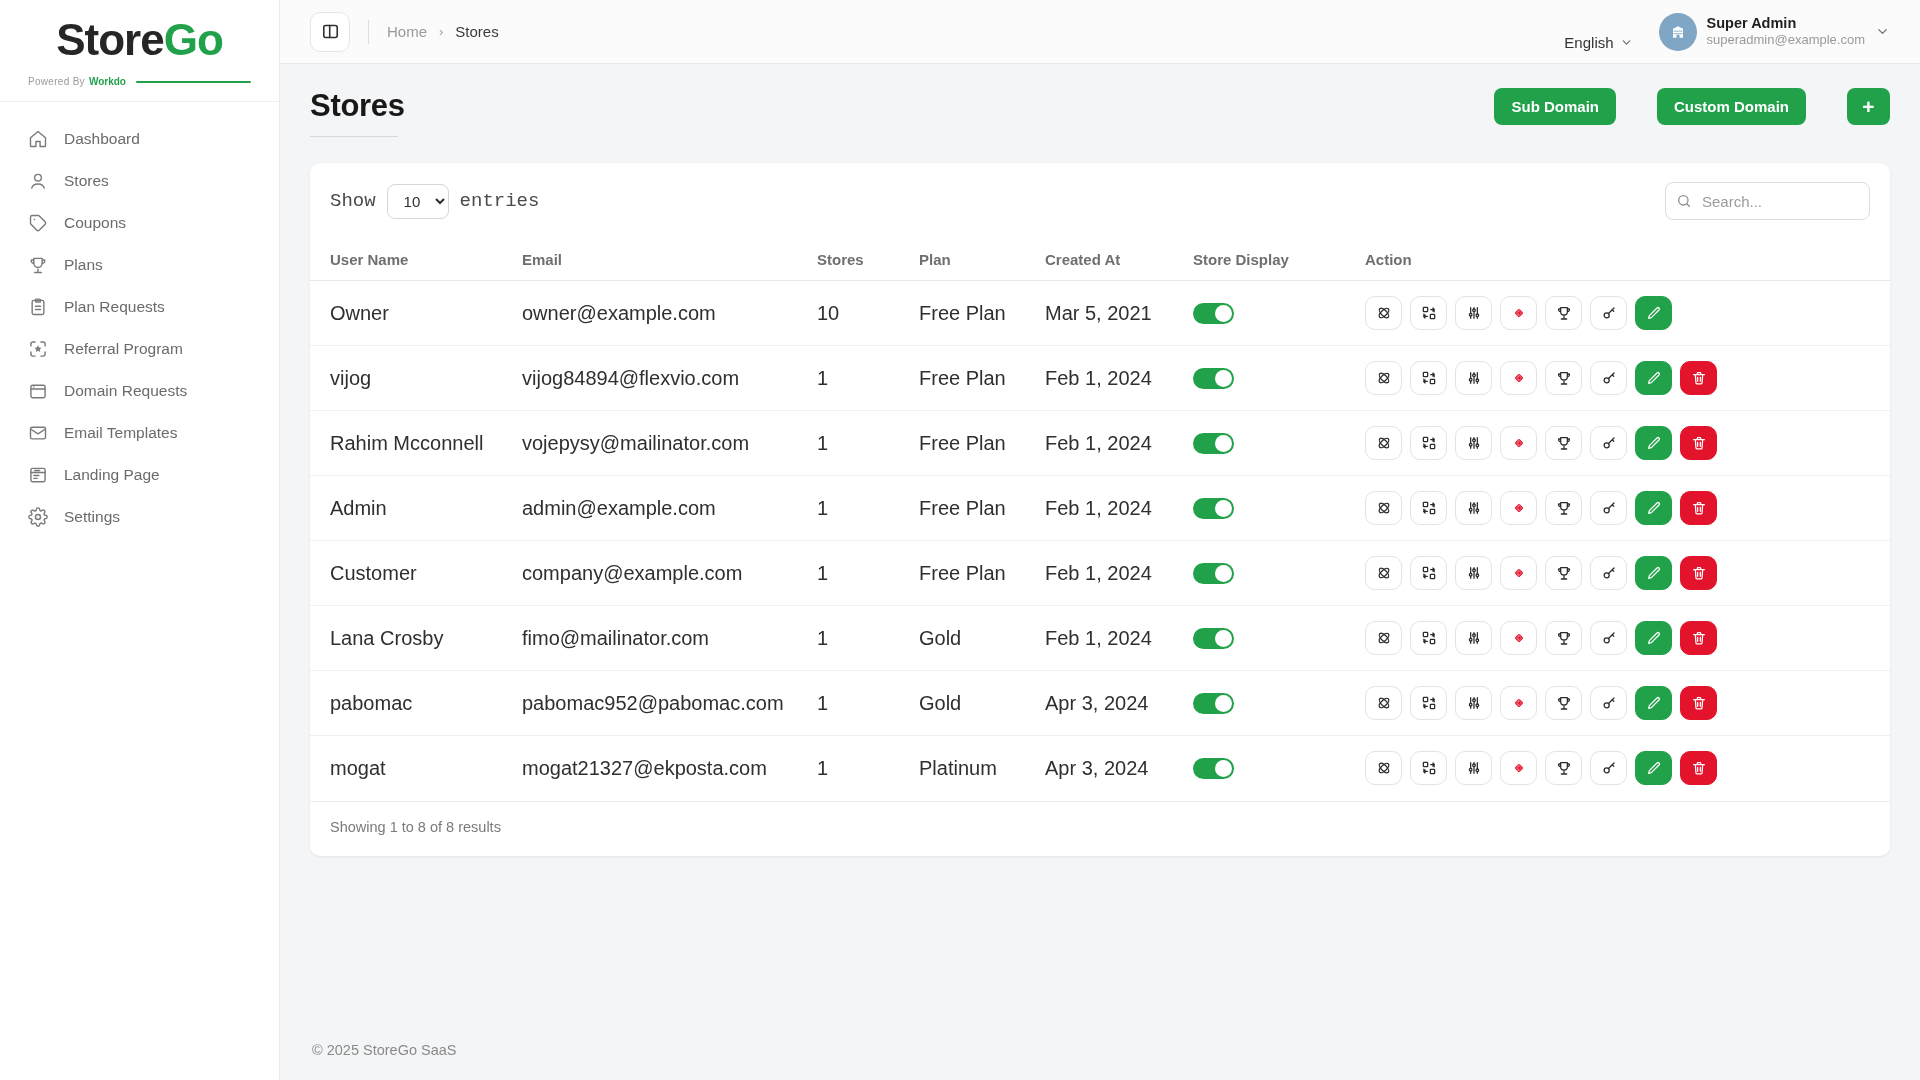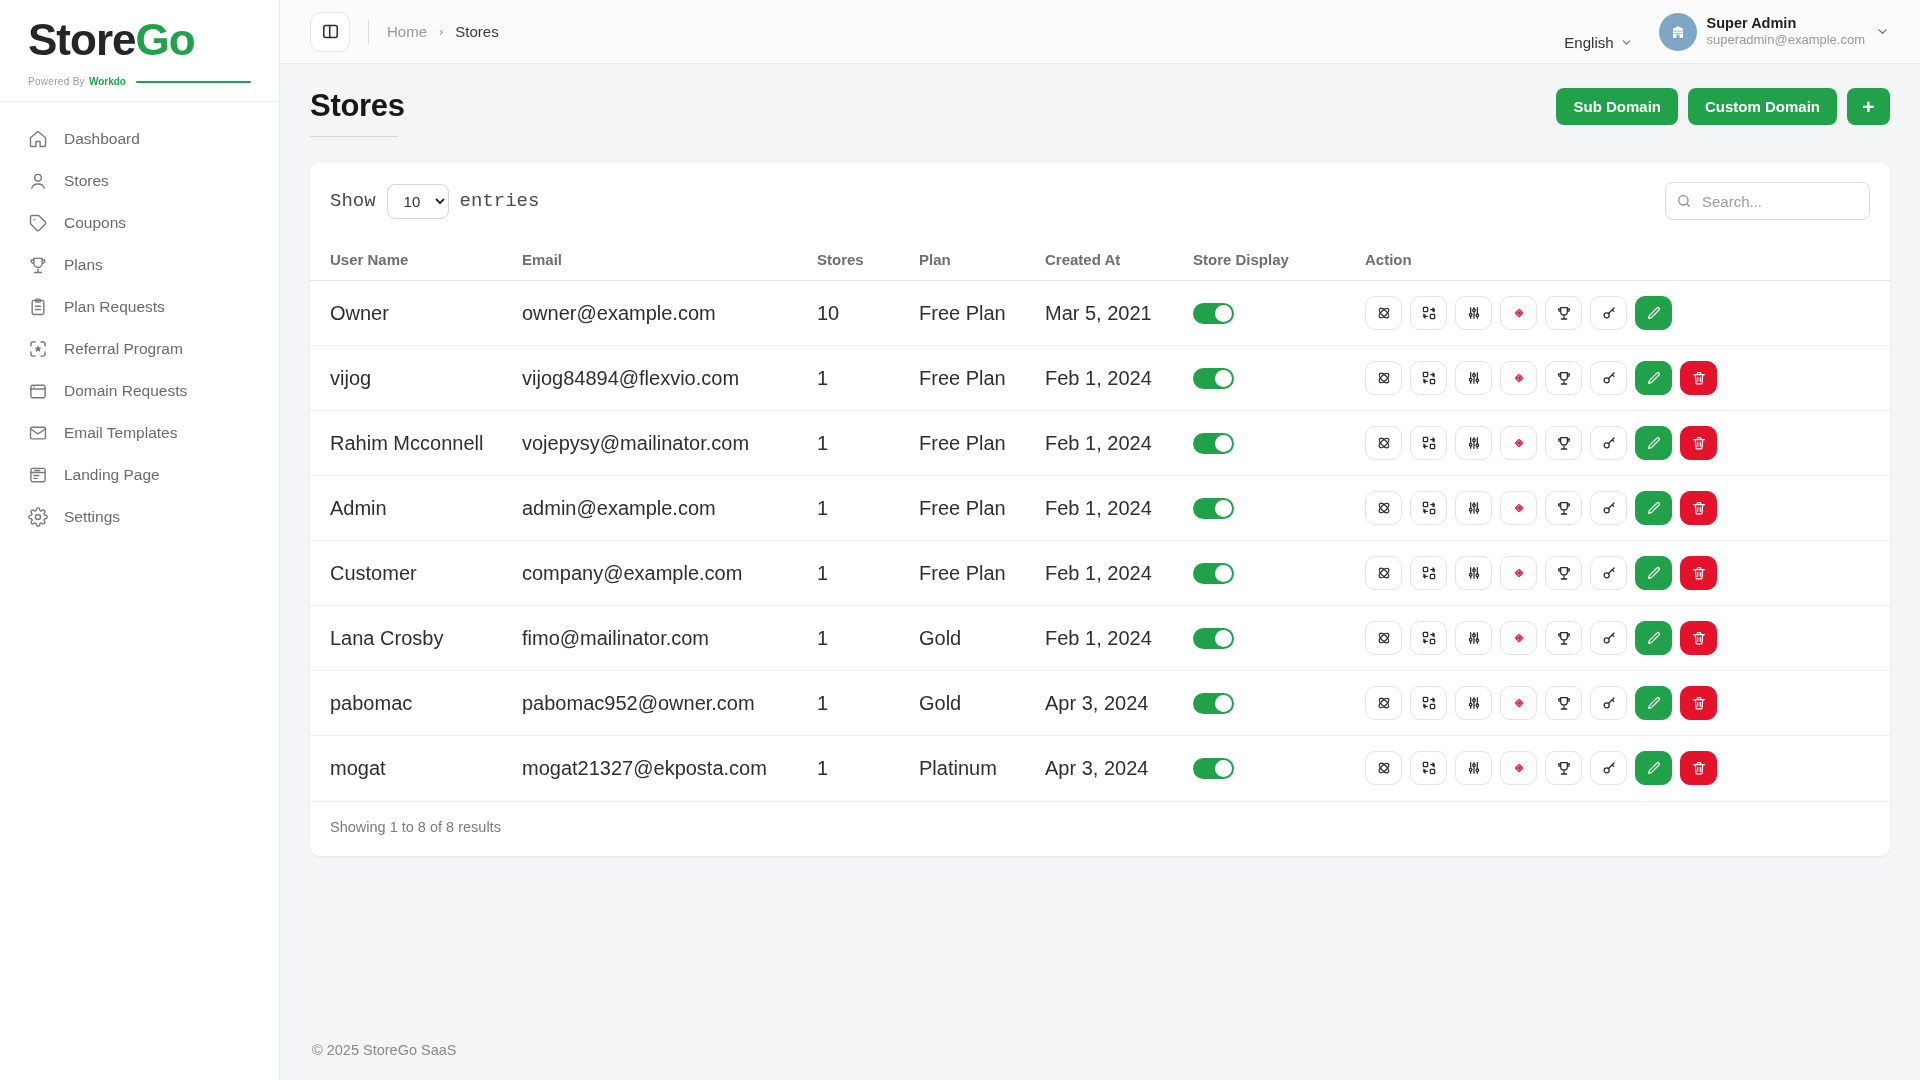--- a/index.html
+++ b/index.html
@@ -5,21 +5,21 @@
   * { margin:0; padding:0; box-sizing:border-box; }
   html,body { width:1920px; height:1080px; overflow:hidden; }
   body {
     font-family:"Liberation Sans", sans-serif;
     background:#f4f5f7; color:#2f2f2f; display:flex;
   }
   :root { --primary:#22a14b; --danger:#e3132c; --ink:#262626; --muted:#8f8f8f; }
 
   
   .sidebar { width:280px; min-width:280px; background:#ffffff; border-right:1px solid #ebebeb; display:flex; flex-direction:column; }
-  .logo-wrap { padding:18px 28px 14px 28px; border-bottom:1px solid #eeeeee; }
+  .logo-wrap { padding:18px 28px 14px 28px; border-bottom:1px solid #eeeeee;text-align:center; }
   .logo { font-size:44px; font-weight:bold; letter-spacing:-1px; color:var(--ink); line-height:1; }
   .logo .go { color:var(--primary); }
   .powered { display:flex; align-items:center; margin-top:14px; }
   .powered-txt { font-size:10px; color:#9a9a9a; letter-spacing:.3px; }
   .powered-brand { font-size:10px; color:var(--primary); font-weight:bold; margin-left:4px; }
   .powered-line { flex:1; height:2px; background:var(--primary); margin-left:10px; border-radius:2px; }
   .nav { padding:16px 0; }
   .nav-item { display:flex; align-items:center; gap:16px; padding:11px 28px; color:#6b6b6b; font-size:15.5px; cursor:pointer; text-decoration:none; }
   .nav-ic { width:20px; height:20px; display:flex; align-items:center; justify-content:center; color:#7a7a7a; }
   .nav-ic svg { width:20px; height:20px; }
@@ -40,21 +40,21 @@
   .u-name { font-size:14.5px; font-weight:bold; color:#1f1f1f; line-height:1.25; }
   .u-mail { font-size:13px; color:#9a9a9a; line-height:1.25; }
   .chev { color:#6f6f6f; display:flex; }
 
   
   .content { flex:1; display:flex; flex-direction:column; padding:24px 30px 14px 30px; overflow:hidden; }
   .page-head { display:flex; align-items:flex-start; justify-content:space-between; }
   .page-title { font-size:31px; font-weight:bold; color:#181818; letter-spacing:-.3px; }
   .page-title::after { content:""; display:block; width:88px; height:1px; background:#d9d9d9; margin-top:12px; }
   .head-actions { display:flex; gap:10px; }
-  .btn-green { background:var(--primary); color:#fff; border:none; border-radius:8px; height:37px; padding:0 17px; font-size:15px; font-weight:bold; font-family:inherit; cursor:pointer; }
+  .btn-green { background:var(--primary); color:#fff; border:none; border-radius:8px; height:37px; padding:0 17px; font-size:15px; font-weight:bold; font-family:inherit; cursor:pointer;margin-left:31px; }
   .btn-plus { width:43px; padding:0; font-size:21px; font-weight:bold; }
 
   .card { margin-top:26px; background:#fff; border-radius:10px; box-shadow:0 1px 3px rgba(20,20,40,.07); overflow:hidden; }
   .card-controls { display:flex; align-items:center; padding:19px 20px; }
   .show-lbl, .entries-lbl { font-size:19px; color:#4a4a4a;font-family:Liberation Mono, monospace; }
   .page-size { margin:0 11px; height:35px; width:62px; border:1px solid #d6d6d6; border-radius:8px; font-size:15px; font-family:inherit; color:#2f2f2f; padding:0 6px 0 12px; background:#fff; cursor:pointer; }
   .searchbox { margin-left:auto; position:relative; }
   .searchbox svg { position:absolute; left:11px; top:50%; transform:translateY(-50%); color:#8f8f8f; }
   .search-input { width:205px; height:38px; border:1px solid #dcdcdc; border-radius:8px; padding:0 10px 0 36px; font-size:15px; font-family:inherit; color:#333; background:#fff; }
   .search-input::placeholder { color:#9b9b9b; }
@@ -650,21 +650,21 @@
         <button class="icon-btn solid-red">
           <svg viewBox="0 0 24 24" fill="none" stroke="currentColor" stroke-width="1.9" stroke-linecap="round" stroke-linejoin="round">
                       <path d="M4 7h16M9.5 7V5a1 1 0 0 1 1-1h3a1 1 0 0 1 1 1v2M6.5 7l.9 12a2 2 0 0 0 2 1.9h5.2a2 2 0 0 0 2-1.9l.9-12M10 11v6M14 11v6"></path>
                     </svg>
         </button>
       </div>
     </td>
   </tr>
             <tr>
     <td>pabomac</td>
-    <td>pabomac952@owner.com</td>
+    <td>pabomac952@pabomac.com</td>
     <td>1</td>
     <td>Gold</td>
     <td>Apr 3, 2024</td>
     <td>
       <div class="toggle">
                   <span class="knob"></span>
                 </div>
     </td>
     <td>
       <div class="actions">

